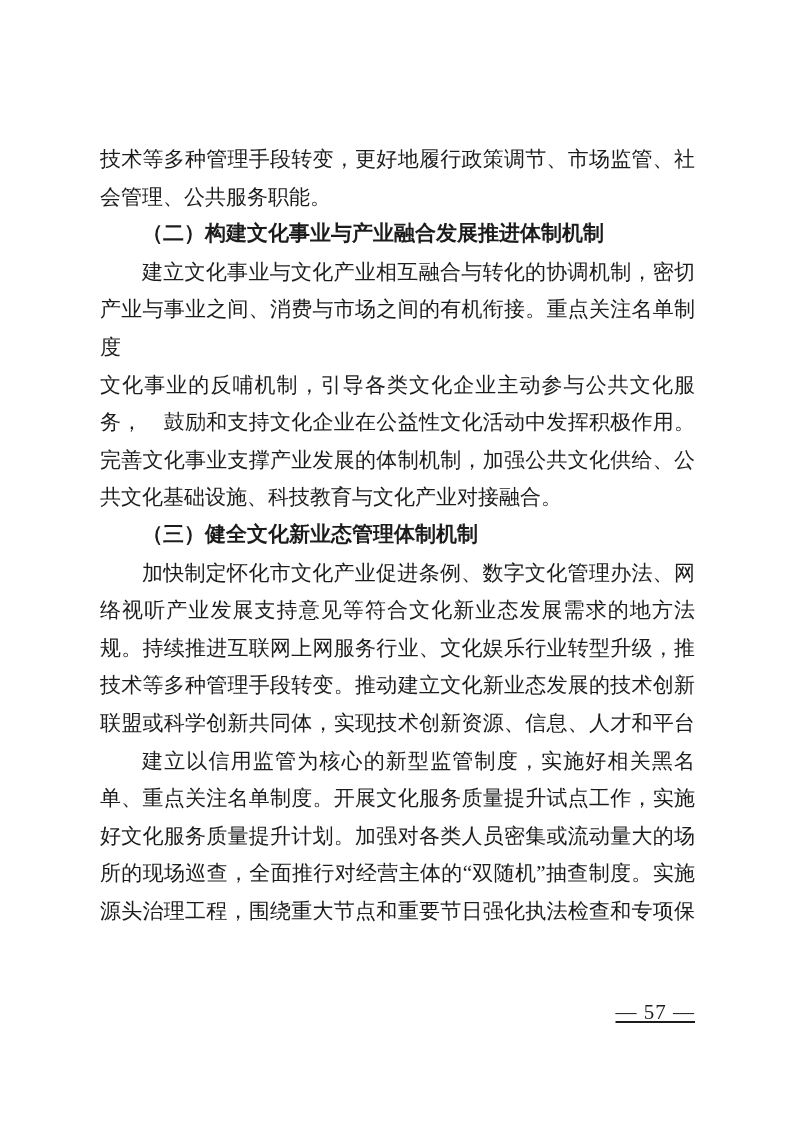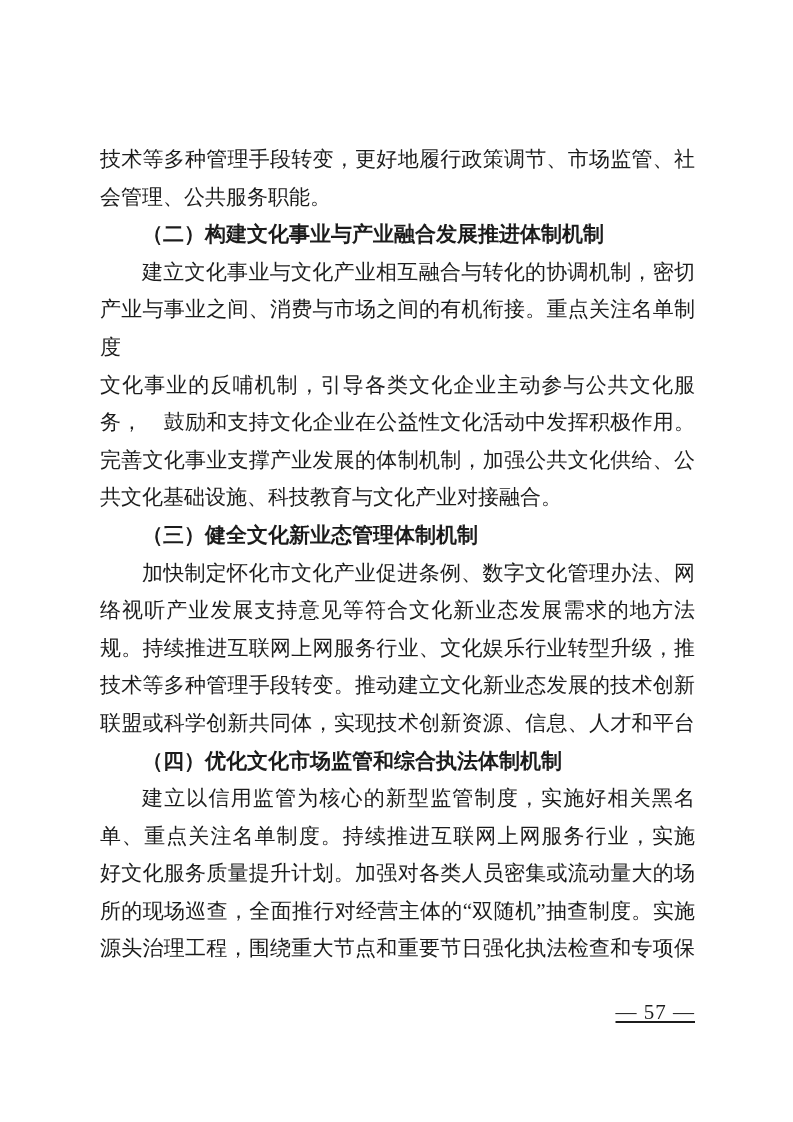--- a/index.html
+++ b/index.html
@@ -31,20 +31,21 @@
   .line {
     min-height: 37.6px;
   }
   .line.fill {
     text-align: justify;
     text-align-last: justify;
   }
   .block.heading .line {
     font-weight: bold;
     text-indent: 2em;
+    font-family: Liberation Mono, monospace;
   }
   .line.first-indent {
     text-indent: 2em;
   }
   .footer {
     position: absolute;
     top: 1000px;
     right: 98px;
     font-size: 21px;
     letter-spacing: 1px;
@@ -75,25 +76,22 @@
       <div class="block heading">
         <div class="line">（三）健全文化新业态管理体制机制</div>
       </div>
       <div class="block paragraph">
         <div class="line fill first-indent">加快制定怀化市文化产业促进条例、数字文化管理办法、网</div>
         <div class="line fill">络视听产业发展支持意见等符合文化新业态发展需求的地方法</div>
         <div class="line fill">规。持续推进互联网上网服务行业、文化娱乐行业转型升级，推</div>
         <div class="line fill">技术等多种管理手段转变。推动建立文化新业态发展的技术创新</div>
         <div class="line fill">联盟或科学创新共同体，实现技术创新资源、信息、人才和平台</div>
       </div>
-      <div class="block heading">
-        <div class="line">（四）优化文化市场监管和综合执法体制机制</div>
-      </div>
       <div class="block paragraph">
         <div class="line fill first-indent">建立以信用监管为核心的新型监管制度，实施好相关黑名</div>
-        <div class="line fill">单、重点关注名单制度。持续推进互联网上网服务行业，实施</div>
+        <div class="line fill">单、重点关注名单制度。开展文化服务质量提升试点工作，实施</div>
         <div class="line fill">好文化服务质量提升计划。加强对各类人员密集或流动量大的场</div>
         <div class="line fill">所的现场巡查，全面推行对经营主体的“双随机”抽查制度。实施</div>
         <div class="line fill">源头治理工程，围绕重大节点和重要节日强化执法检查和专项保</div>
       </div>
     </div>
   <div class="footer">— 57 —</div>
 </div>
 
 </body></html>

